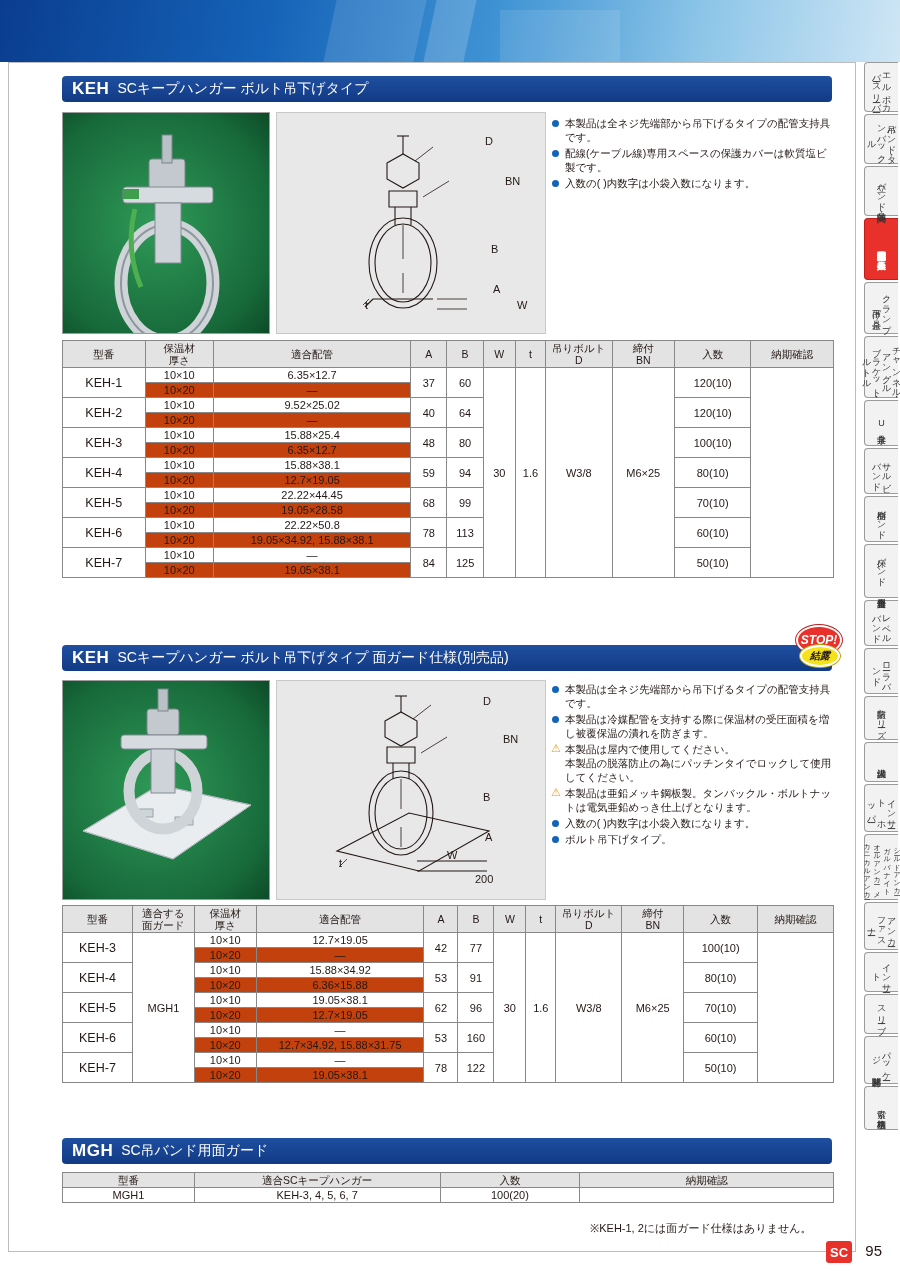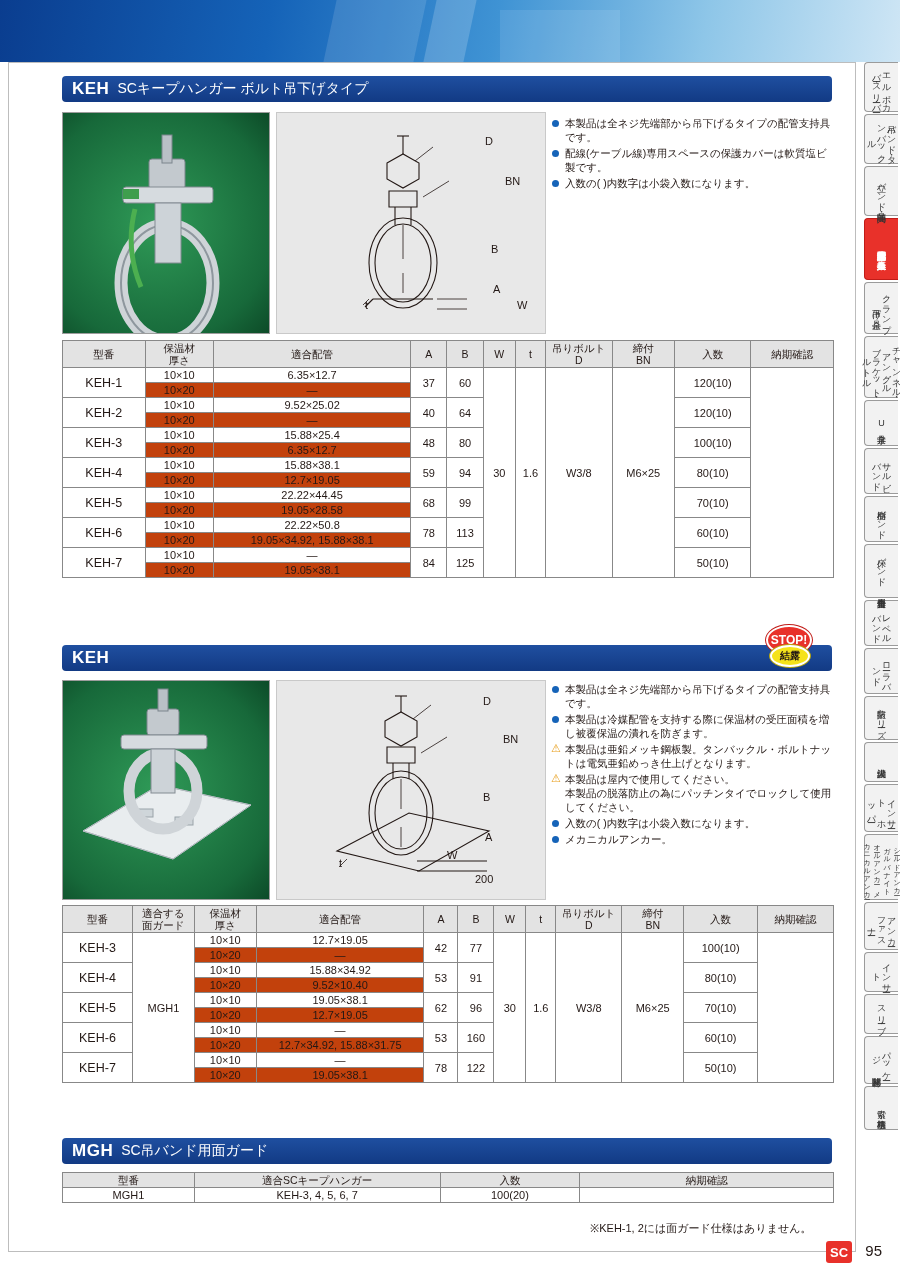--- a/index.html
+++ b/index.html
@@ -377,23 +377,24 @@
     </tr>
     <tr>
       <td class="hl">10×20</td>
       <td class="hl">19.05×38.1</td>
     </tr>
   </tbody>
 </table>
 
 <div class="sect-title" style="top:645px;">
   <span class="code">KEH</span>
-</div>
-
-<div class="stopmark" style="left:762px; top:625px;">
+  <span class="name">SCキープハンガー ボルト吊下げタイプ 面ガード仕様(別売品)</span>
+</div>
+
+<div class="stopmark" style="left:792px; top:625px;font-style:italic;">
   <div class="circ">STOP!</div>
   <div class="sub">結露</div>
 </div>
 
 <div class="photo green" style="left:62px; top:680px; width:208px; height:220px;">
   <svg width="208" height="220" viewBox="0 0 208 220">
     <path d="M20 150 L96 104 L188 124 L110 178 Z" fill="#e9edef" stroke="#9aa3a9"></path>
     <path d="M20 150 L96 104 L188 124 L110 178 Z" fill="none" stroke="#b7bfc4"></path>
     <rect x="72" y="128" width="18" height="8" fill="#cfd6da" stroke="#9aa3a9"></rect>
     <rect x="112" y="136" width="18" height="8" fill="#cfd6da" stroke="#9aa3a9"></rect>
@@ -433,25 +434,25 @@
     <text x="208" y="160" font-size="11" font-family="sans-serif" fill="#231815">A</text>
     <text x="62" y="186" font-size="11" font-family="sans-serif" fill="#231815">t</text>
     <text x="170" y="178" font-size="11" font-family="sans-serif" fill="#231815">W</text>
     <text x="198" y="202" font-size="11" font-family="sans-serif" fill="#231815">200</text>
   </svg>
 </div>
 
 <ul class="bullets" style="left:552px; top:682px; width:282px; padding:0; margin:0;">
   <li>本製品は全ネジ先端部から吊下げるタイプの配管支持具です。</li>
   <li>本製品は冷媒配管を支持する際に保温材の受圧面積を増し被覆保温の潰れを防ぎます。</li>
-  <li class="warn">本製品は亜鉛メッキ鋼板製。タンバックル・ボルトナットは電気亜鉛めっき仕上げとなります。</li>
   <li class="warn" style="white-space:pre-line">本製品は屋内で使用してください。
 本製品の脱落防止の為にパッチンタイでロックして使用してください。</li>
+  <li class="warn">本製品は亜鉛メッキ鋼板製。タンバックル・ボルトナットは電気亜鉛めっき仕上げとなります。</li>
   <li>入数の(  )内数字は小袋入数になります。</li>
-  <li>メカニカルアンカー。</li>
+  <li>ボルト吊下げタイプ。</li>
 </ul>
 
 <table class="spec" style="left:62px; top:905px; width:772px;">
   <thead>
     <tr>
       <th style="width:70px">型番</th>
       <th style="width:62px">
         <span>適合する</span><br>
         <span>面ガード</span>
       </th>
@@ -498,21 +499,21 @@
     <tr>
       <td class="model" rowspan="2">KEH-4</td>
       <td>10×10</td>
       <td>15.88×34.92</td>
       <td rowspan="2">53</td>
       <td rowspan="2">91</td>
       <td rowspan="2">80(10)</td>
     </tr>
     <tr>
       <td class="hl">10×20</td>
-      <td class="hl">9.52×10.40</td>
+      <td class="hl">6.36×15.88</td>
     </tr>
     <tr>
       <td class="model" rowspan="2">KEH-5</td>
       <td>10×10</td>
       <td>19.05×38.1</td>
       <td rowspan="2">62</td>
       <td rowspan="2">96</td>
       <td rowspan="2">70(10)</td>
     </tr>
     <tr>

